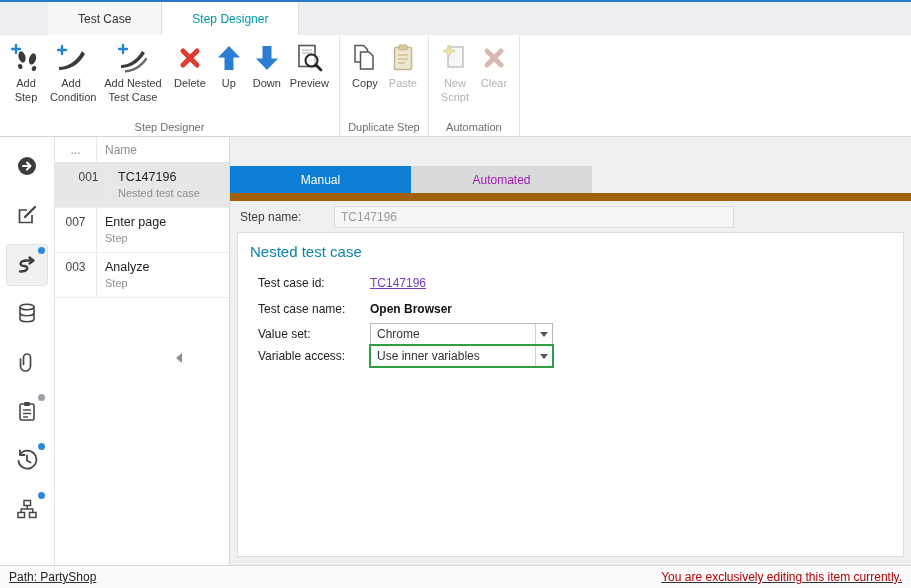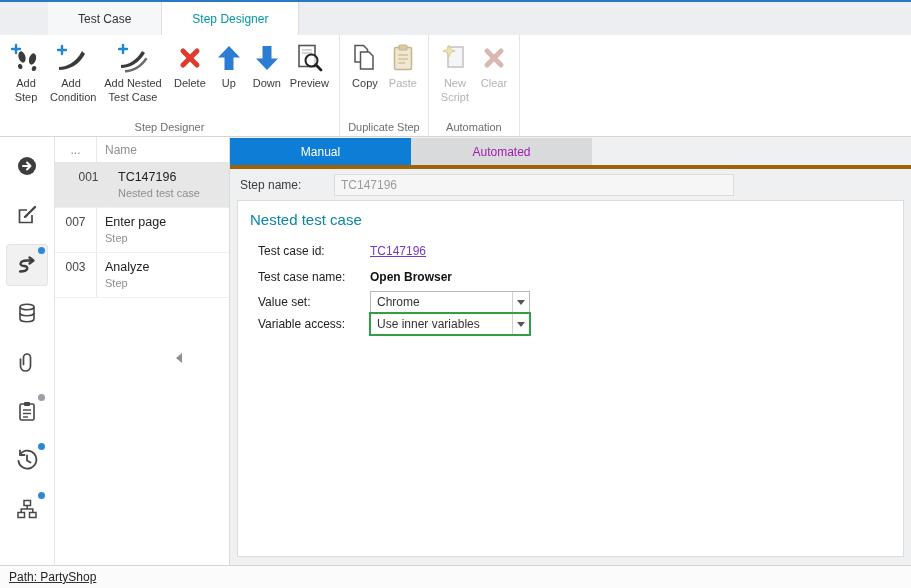--- a/index.html
+++ b/index.html
@@ -42,34 +42,34 @@
   .sl-col-num { width:42px; border-right:1px solid #e9e9e9; display:flex; align-items:center; justify-content:center; }
   .sl-col-name { padding-left:8px; display:flex; align-items:center; }
   .sl-row { display:flex; border-bottom:1px solid #efefef; min-height:45px; cursor:pointer; }
   .sl-row.selected { background:#e7e7e7;padding-left:13px; }
   .sl-row .num { width:42px; border-right:1px solid #e9e9e9; display:flex; align-items:flex-start; justify-content:center; padding-top:7px; color:#444; }
   .sl-row .info { padding:7px 8px 6px 8px; }
   .sl-row .name { font-size:12.5px; color:#222; }
   .sl-row .type { font-size:11px; color:#8f8f8f; margin-top:3px; }
 
   .content { flex:1 1 auto; background:#eef0f2; display:flex; flex-direction:column; min-width:0; }
-  .dtabs { padding-top:1px; display:flex; border-bottom:4px solid #a16207; background:#eef0f2; flex:0 0 auto; }
+  .dtabs { padding-top:29px; display:flex; border-bottom:8px solid #a16207; background:#eef0f2; flex:0 0 auto; }
   .dtab { width:181px; height:27px; display:flex; align-items:center; justify-content:center; background:#d8dadc; color:#a21caf; cursor:pointer; }
   .dtab.active { background:#0d7dd6; color:#fff; }
   .stepname-row { display:flex; align-items:center; height:31px; padding-left:10px; gap:8px; flex:0 0 auto; }
   .stepname-row label { color:#3c3c3c; width:86px; }
   .stepname-input { width:400px; height:22px; background:#f6f6f6; border:1px solid #dcdcdc; color:#9b9b9b; padding:0 6px; font-size:12px; font-family:inherit; }
   .panel { flex:1 1 auto; margin:0 7px 8px 7px; background:#fff; border:1px solid #dcdcdc; padding:10px 12px; overflow:hidden; }
   .panel-title { color:#0b84a8; font-size:15px; margin-bottom:16px; }
   .field-row { display:flex; align-items:center; padding-left:8px; }
   .mb12 { margin-bottom:12px; } .mb20 { margin-bottom:7px; } .mb9 { }
   .field-label { width:112px; color:#222; }
   .link { color:#7639c8; text-decoration:underline; cursor:pointer; }
   .bold-val { font-weight:bold; color:#111; }
-  .dropdown { width:160px; height:22px; border:1px solid #b8b8b8; background:#fff; display:flex; align-items:center; justify-content:space-between; padding-left:6px; cursor:pointer; }
+  .dropdown { width:183px; height:22px; border:1px solid #b8b8b8; background:#fff; display:flex; align-items:center; justify-content:space-between; padding-left:6px; cursor:pointer; }
   .dropdown.focused { border:1px solid #2f9e44; box-shadow:0 0 0 1px #2f9e44; }
   .dd-btn { width:17px; height:100%; display:flex; align-items:center; justify-content:center; border-left:1px solid #d0d0d0; }
   .dd-caret { width:0; height:0; border-left:4px solid transparent; border-right:4px solid transparent; border-top:5px solid #555; }
 
   .collapse-handle { position:absolute; left:176px; top:216px; width:0; height:0; border-top:5px solid transparent; border-bottom:5px solid transparent; border-right:6px solid #8f8f8f; cursor:pointer; }
 
   .statusbar { height:23px; border-top:1px solid #d6d6d6; background:#fbfbfb; display:flex; align-items:center; justify-content:space-between; padding:0 9px; flex:0 0 auto;text-decoration:underline; }
   .status-left { color:#222; }
   .status-right { color:#b00000; }
 </style>
@@ -371,15 +371,16 @@
           </div>
         </div>
       </div>
     </div>
 
     <span class="collapse-handle"></span>
   </div>
 
   <div class="statusbar">
     <span class="status-left">Path: PartyShop</span>
+    <span class="status-right">You are exclusively editing this item currently.</span>
   </div>
 
 </div>
 
 </body></html>

